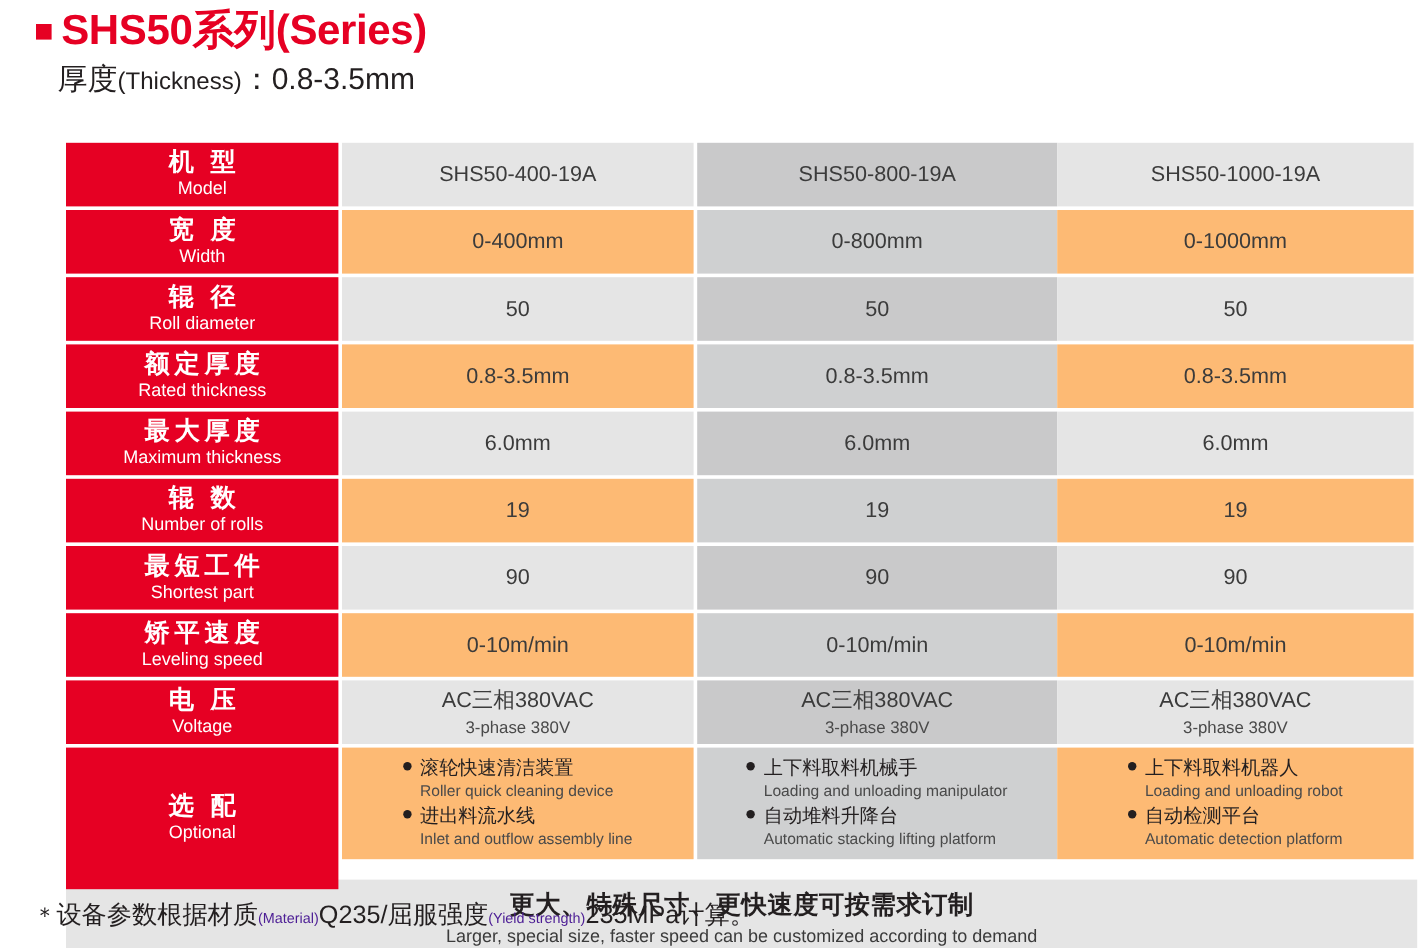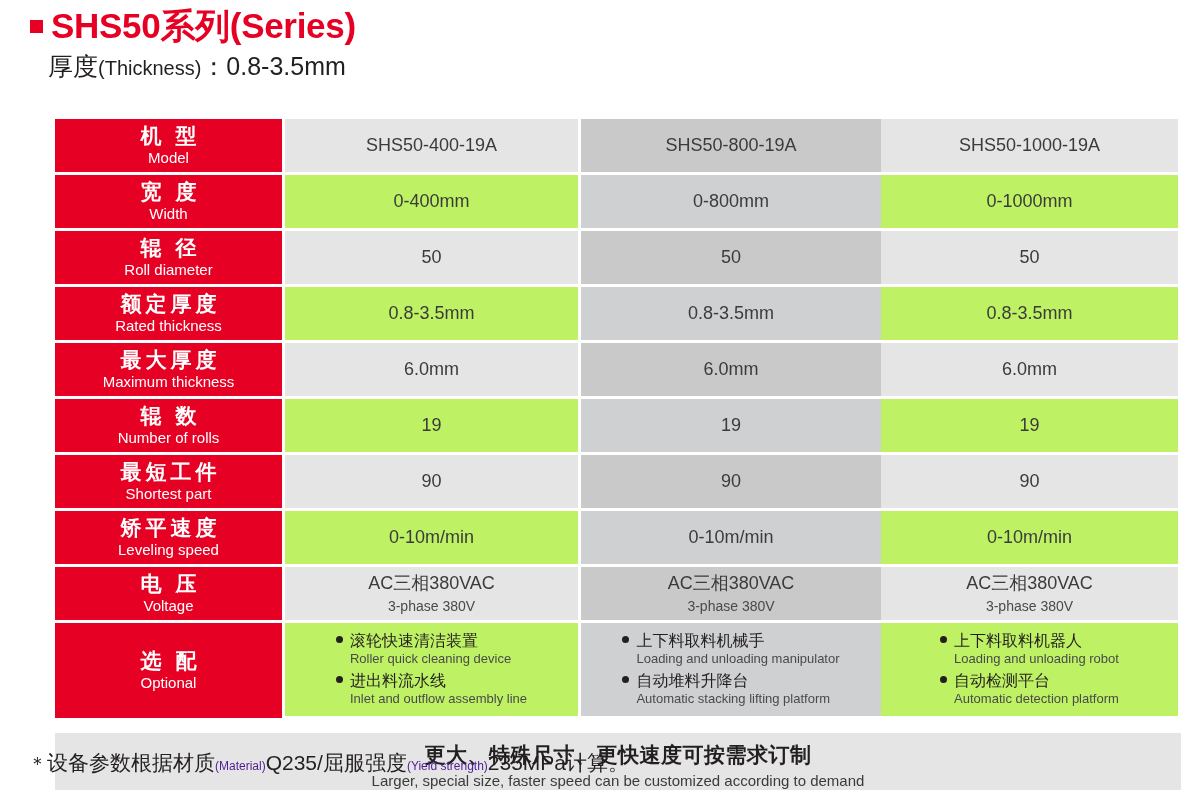--- a/index.html
+++ b/index.html
@@ -97,37 +97,37 @@
   .c-val {
     color: #3b3b3b;
     font-size: 18px;
     padding: 4px 0;
   }
   .c-v1 { flex: 0 0 293px; margin-left: 3px; }
   .c-v2 { flex: 0 0 300px; margin-left: 3px; }
   .c-v3 { flex: 0 0 297px; margin-left: 0; }
 
   .odd .c-v1, .odd .c-v3 { background: #e5e5e5; }
-  .even .c-v1, .even .c-v3 { background: #bef264; }
+  .even .c-v1, .even .c-v3 { background: #fdba74; }
   .odd .c-v2 { background: #c9c9ca; }
   .even .c-v2 { background: #cfd0d1; }
 
   .r-h { height: 53px; }
 
   .val-main { line-height: 1.25; }
   .val-sub {
     font-size: 14px;
     color: #4a4a4a;
     line-height: 1.3;
     margin-top: 2px;
   }
 
   
   .r-opt { height: 93px; }
-  .r-opt .c-label { height: 95px; }
+  .r-opt .c-label { height: 118px; }
   .c-opt {
     box-sizing: border-box;
     display: flex;
     flex-direction: column;
     justify-content: center;
     align-items: center;
     padding: 4px 0;
   }
   .opt-inner {
     display: inline-block;

